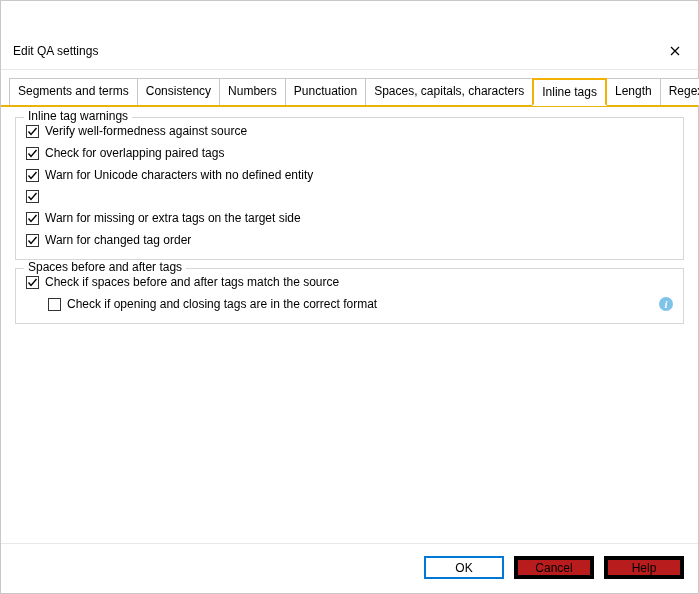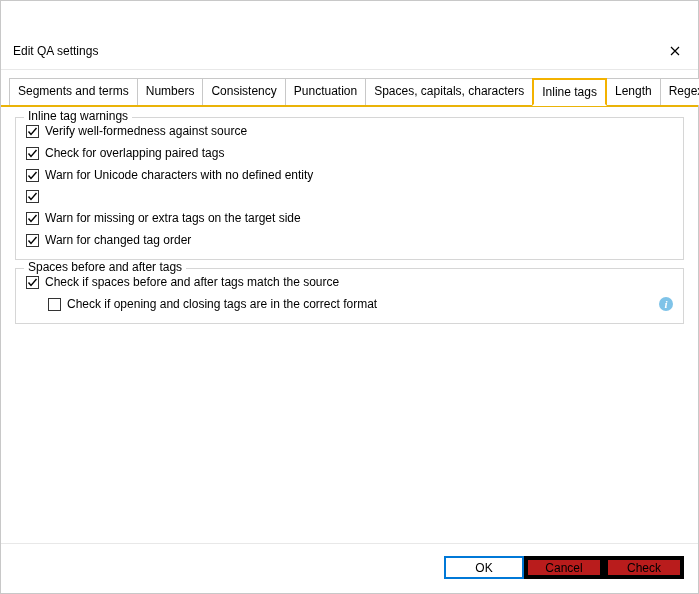--- a/index.html
+++ b/index.html
@@ -116,20 +116,21 @@
       display: flex;
       align-items: center;
       justify-content: center;
       line-height: 1;
       cursor: pointer;
       margin-left: auto;
     }
     .button-row {
       display: flex;
       justify-content: flex-end;
+      gap: 10px;
       padding: 12px 14px 14px 14px;
       border-top: 1px solid #e8e8e8;
       margin-top: auto;
     }
     .btn {
       min-width: 80px;
       height: 23px;
       border: 4px solid #000000;
       background: #b91c1c;
       font-size: 12px;
@@ -151,22 +152,22 @@
     <span class="titlebar-title">Edit QA settings</span>
     <div class="close-btn">
       <svg width="10" height="10" viewBox="0 0 10 10">
           <path d="M1 1 L9 9 M9 1 L1 9" stroke="#000" stroke-width="1.2" fill="none"></path>
         </svg>
     </div>
   </div>
 
   <div class="tabs">
     <div class="tab">Segments and terms</div>
+    <div class="tab">Consistency</div>
     <div class="tab">Numbers</div>
-    <div class="tab">Consistency</div>
     <div class="tab">Punctuation</div>
     <div class="tab">Spaces, capitals, characters</div>
     <div class="tab active">Inline tags</div>
     <div class="tab">Length</div>
     <div class="tab">Regex</div>
 
   </div>
 
   <div class="content">
 
@@ -238,15 +239,15 @@
         <span class="check-label">Check if opening and closing tags are in the correct format</span>
         <span class="info-icon">i</span>
       </div>
     </div>
 
   </div>
 
   <div class="button-row">
     <div class="btn primary">OK</div>
     <div class="btn">Cancel</div>
-    <div class="btn">Check</div>
+    <div class="btn">Help</div>
   </div>
 </div>
 
 </body></html>

